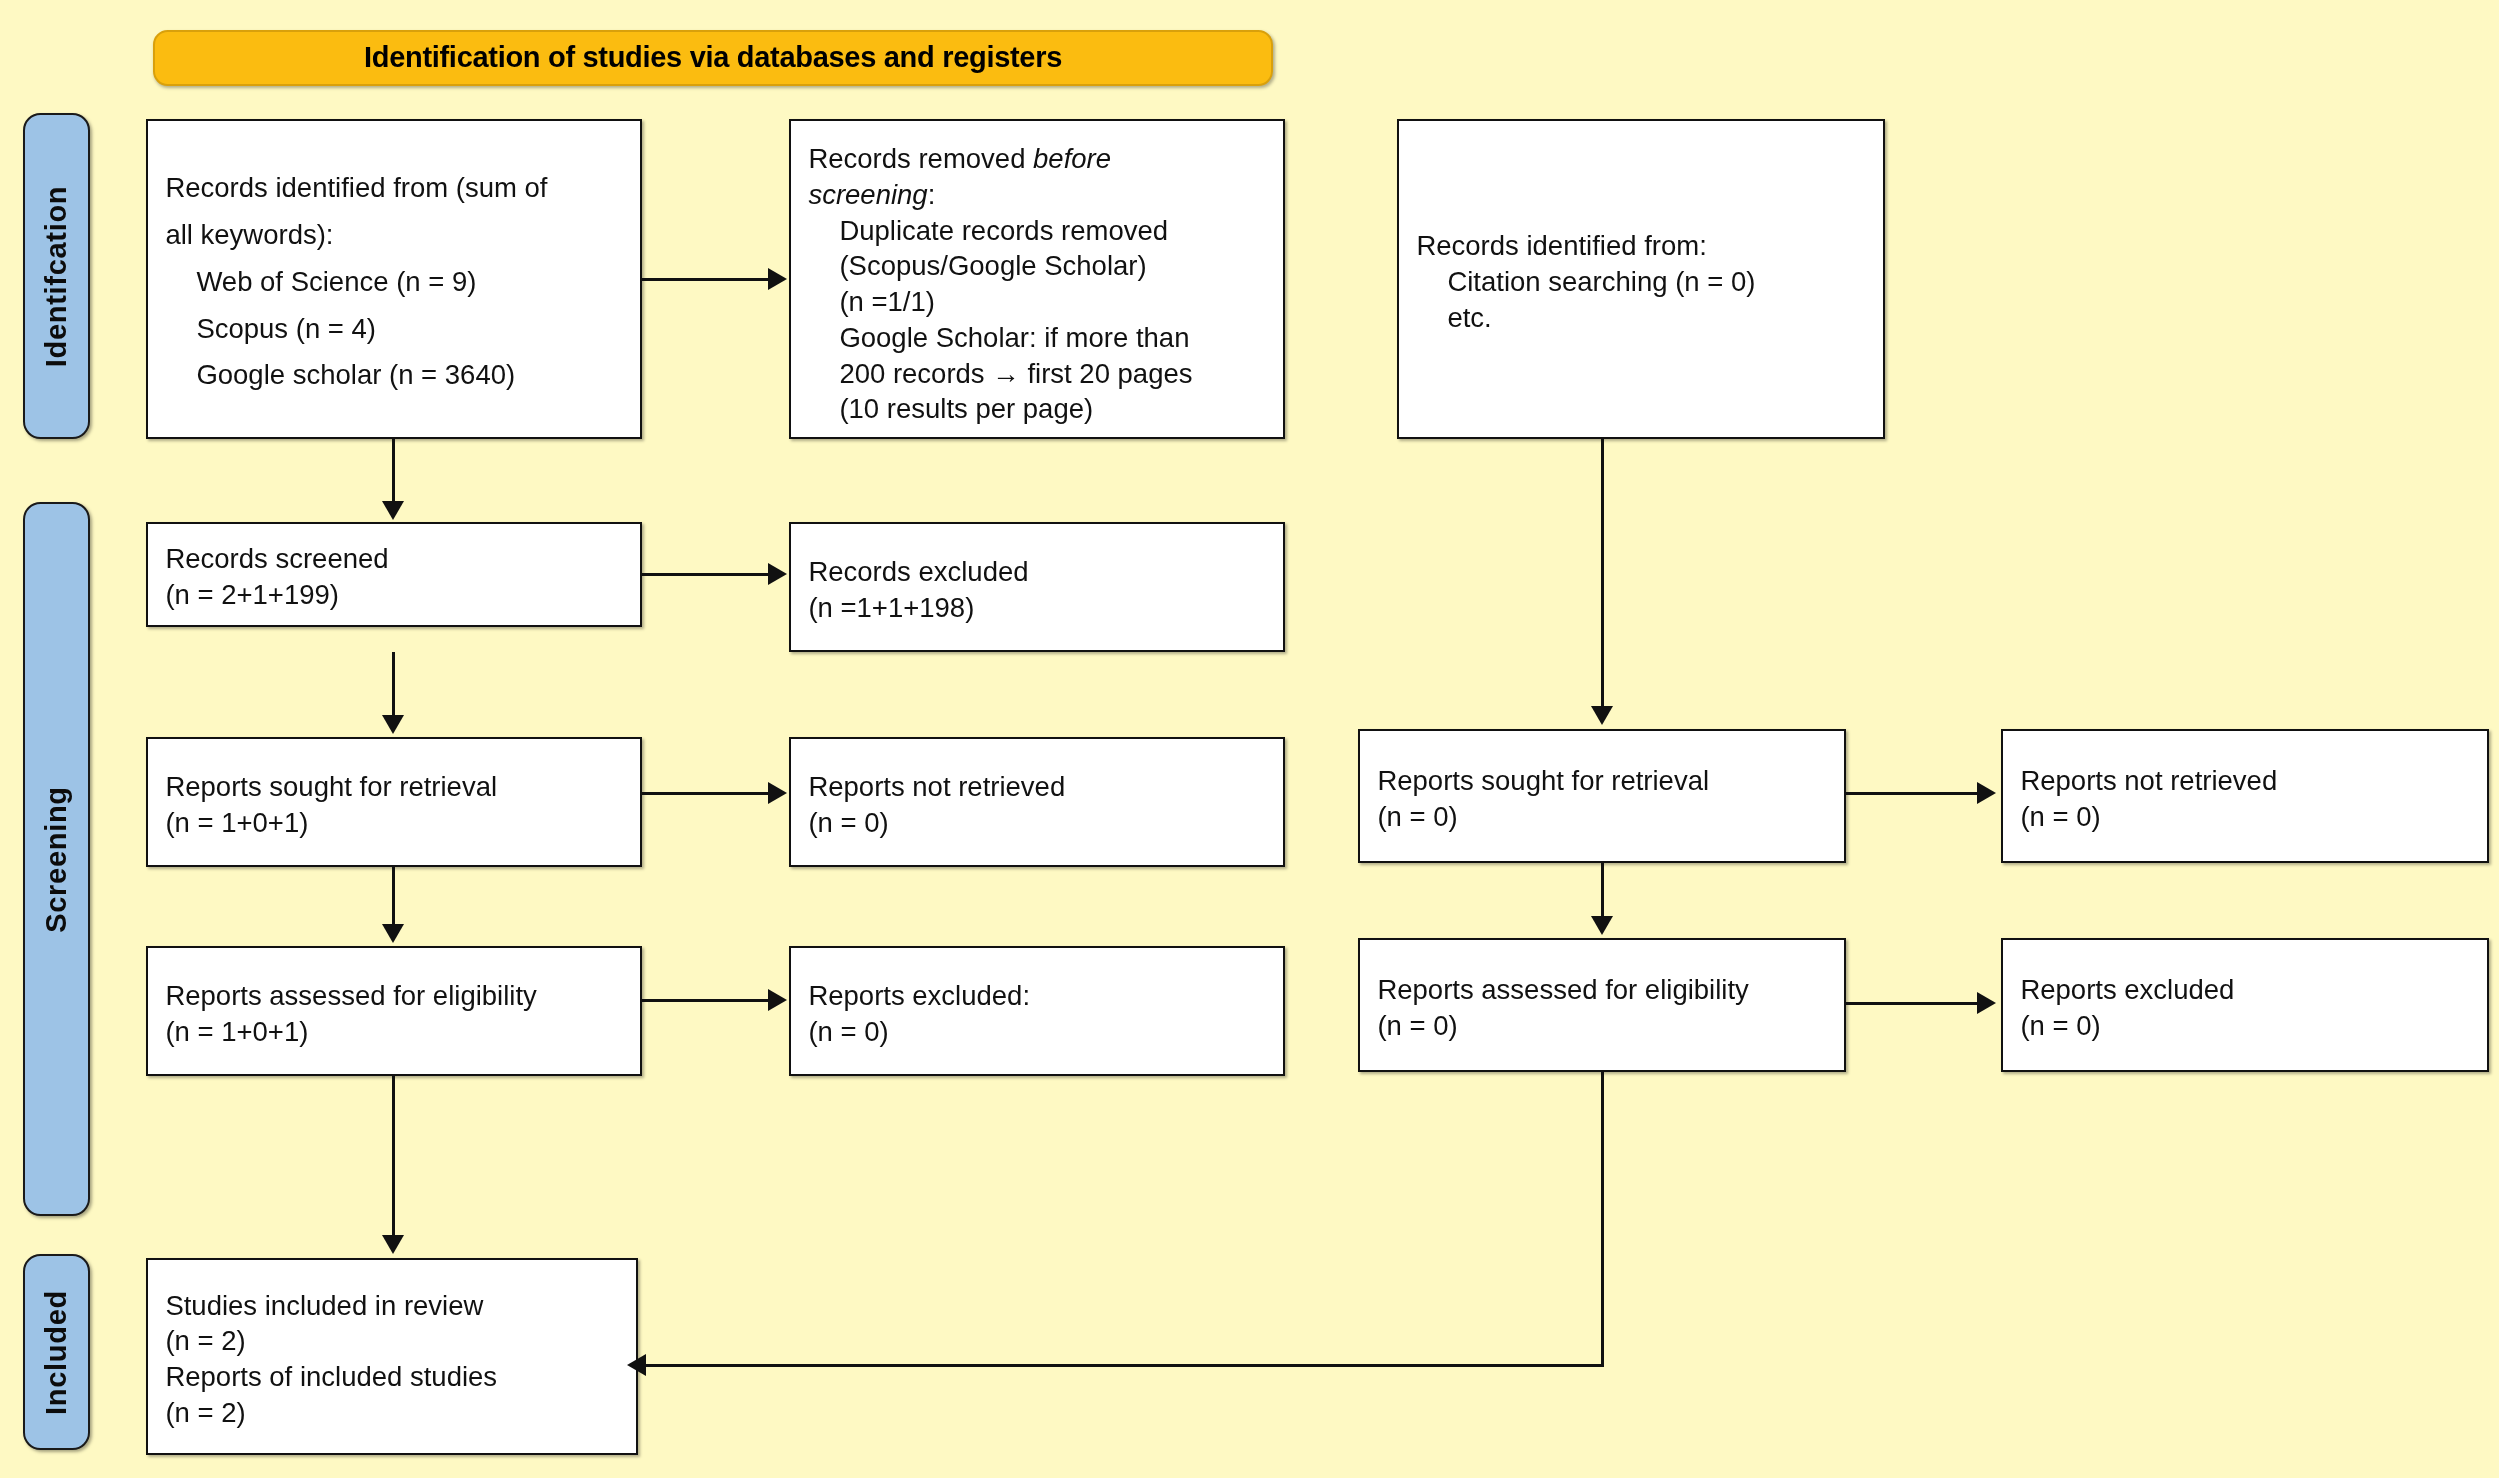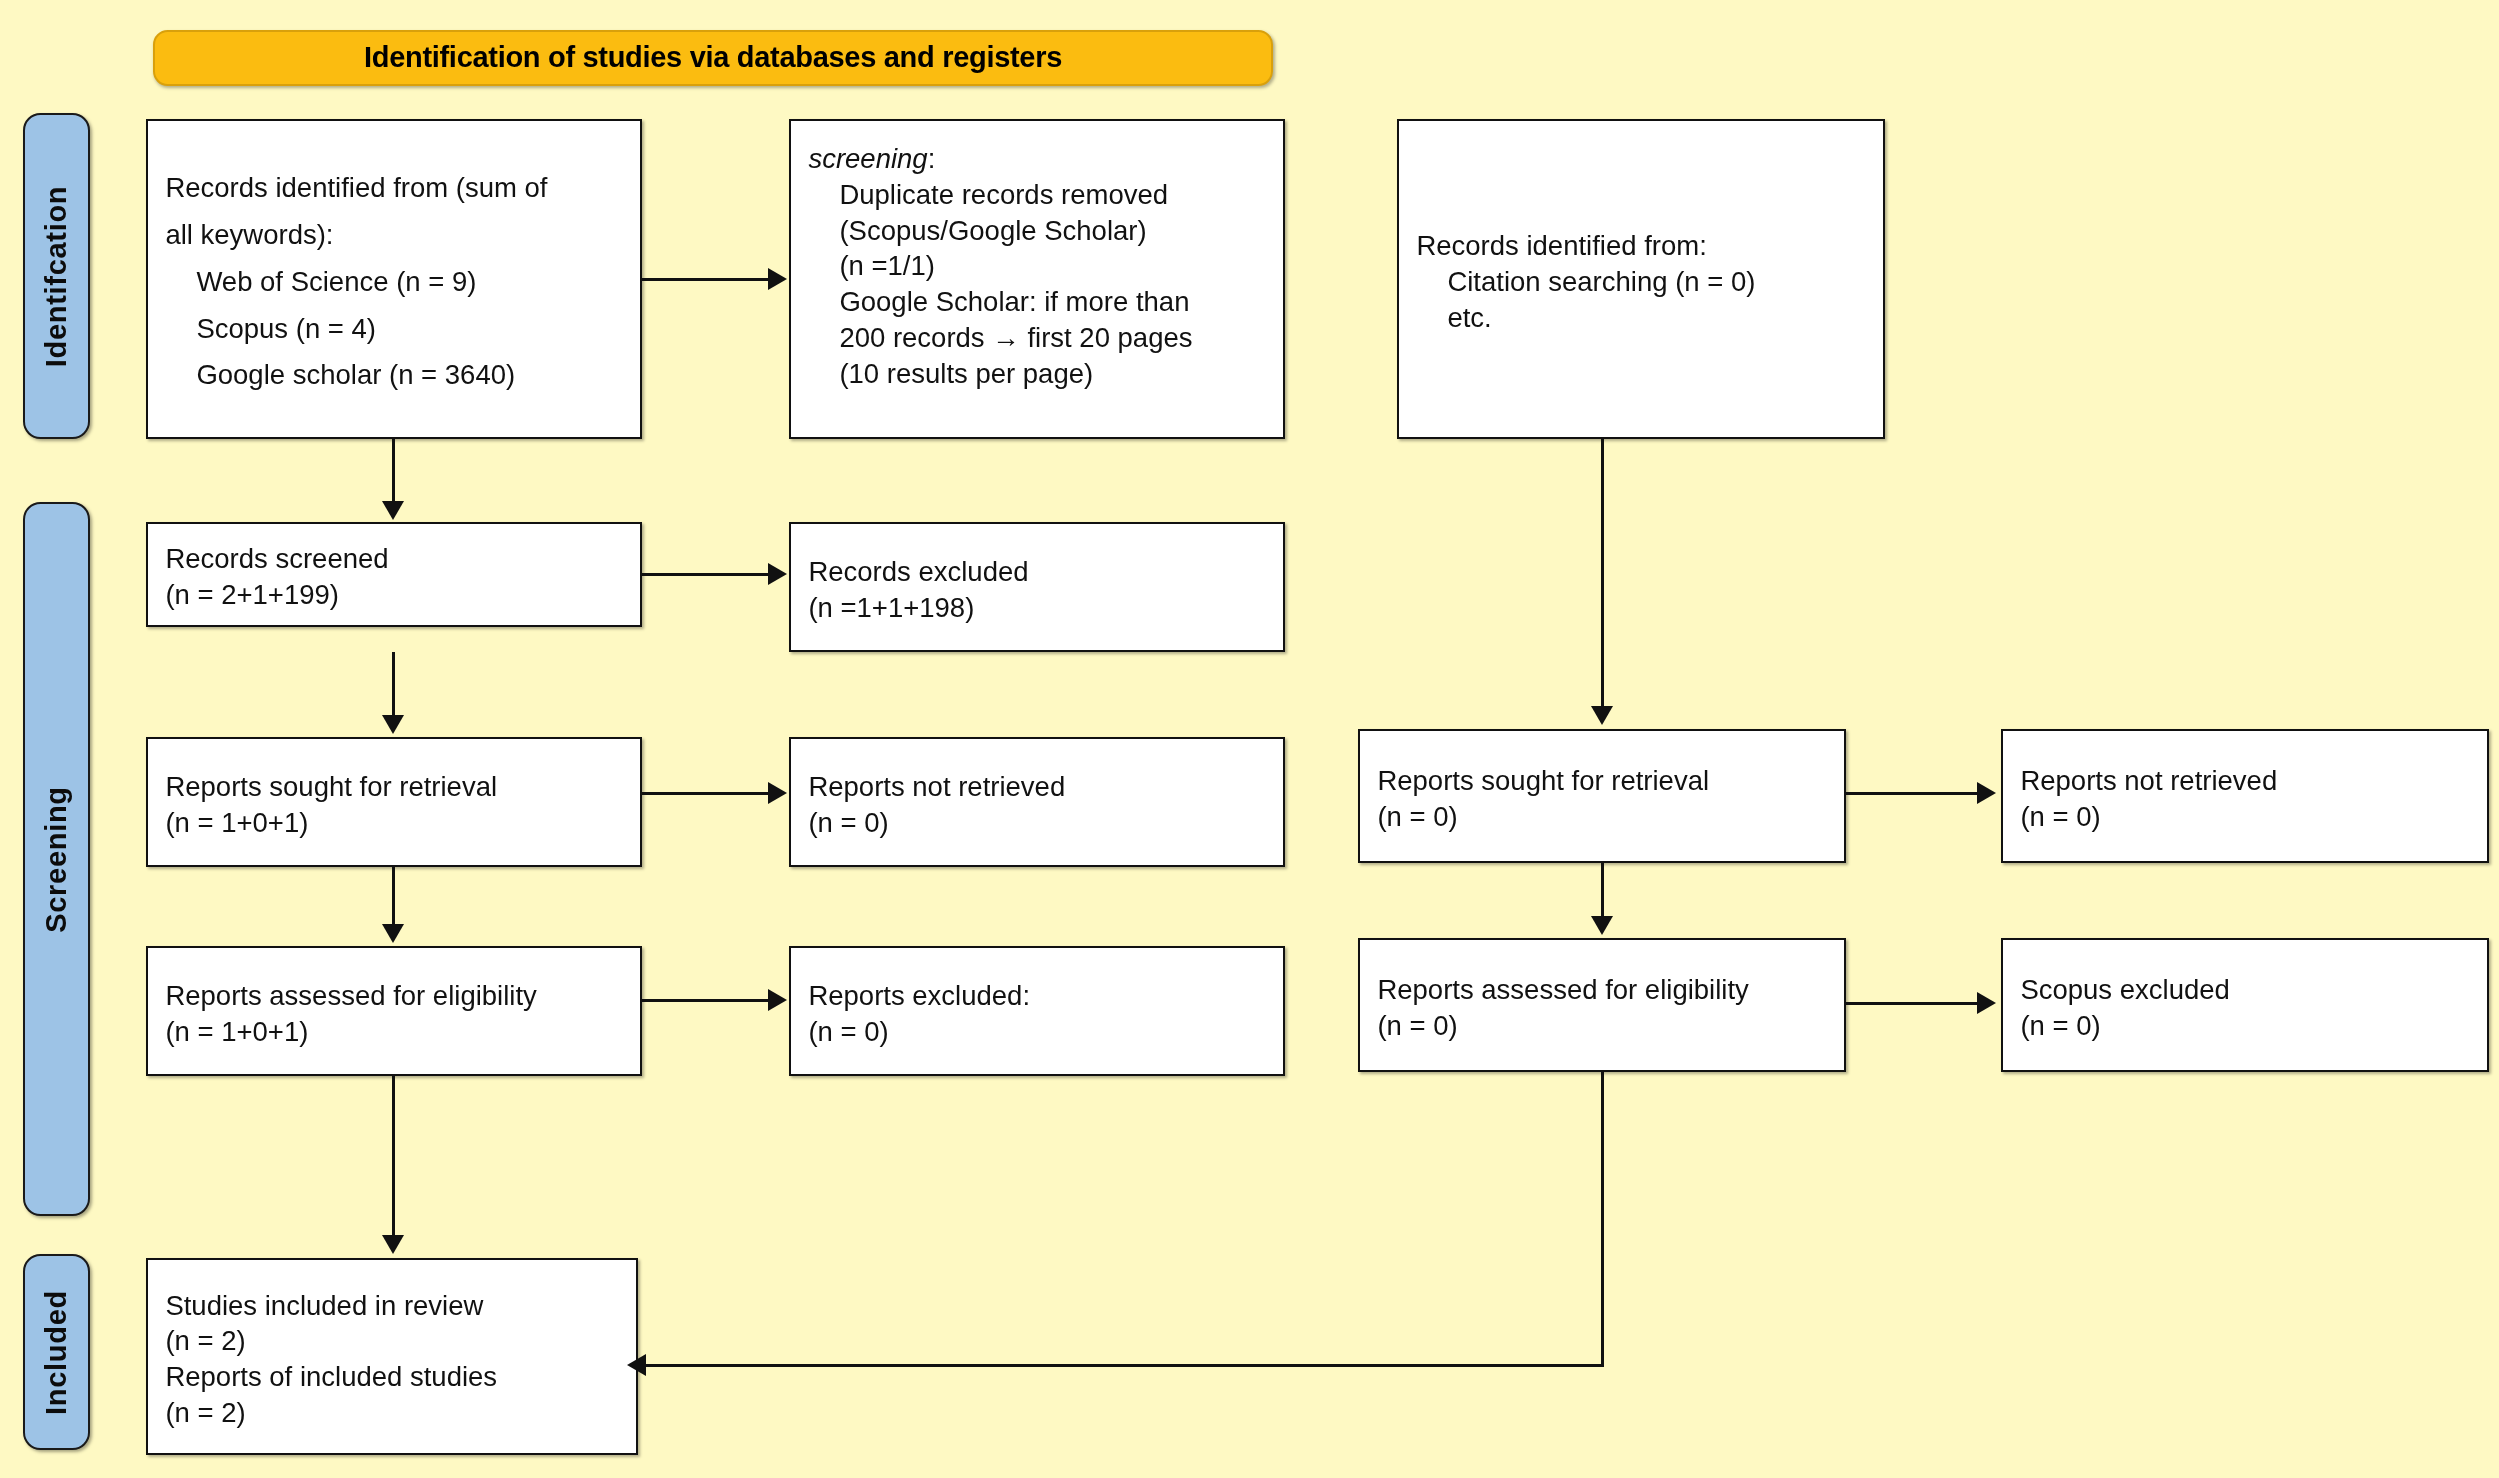--- a/index.html
+++ b/index.html
@@ -131,20 +131,21 @@
 
   <div class="box vcenter" style="left:146px; top:119px; width:496px; height:320px;gap:11px;">
     <span class="ln">Records identified from (sum of</span>
     <span class="ln">all keywords):</span>
     <span class="ln indent">Web of Science (n = 9)</span>
     <span class="ln indent">Scopus (n = 4)</span>
     <span class="ln indent">Google scholar (n = 3640)</span>
   </div>
 
   <div class="box" style="left:789px; top:119px; width:496px; height:320px; padding-top:20px;">
+    <span class="ln"><span>Records removed </span><span class="ital">before</span></span>
     <span class="ln"><span class="ital">screening</span><span>:</span></span>
     <span class="ln indent">Duplicate records removed</span>
     <span class="ln indent">(Scopus/Google Scholar)</span>
     <span class="ln indent">(n =1/1)</span>
     <span class="ln indent">Google Scholar: if more than</span>
     <span class="ln indent">200 records → first 20 pages</span>
     <span class="ln indent">(10 results per page)</span>
   </div>
 
   <div class="box vcenter" style="left:146px; top:522px; width:496px; height:105px;">
@@ -199,21 +200,21 @@
     <span class="ln">Reports not retrieved</span>
     <span class="ln">(n = 0)</span>
   </div>
 
   <div class="box vcenter" style="left:1358px; top:938px; width:488px; height:134px;">
     <span class="ln">Reports assessed for eligibility</span>
     <span class="ln">(n = 0)</span>
   </div>
 
   <div class="box vcenter" style="left:2001px; top:938px; width:488px; height:134px;">
-    <span class="ln">Scopus excluded</span>
+    <span class="ln">Reports excluded</span>
     <span class="ln">(n = 0)</span>
   </div>
 
   <div class="hline" style="left:642px; top:278px; width:127px;"></div>
   <div class="arrow-r" style="left:768px; top:268px;"></div>
 
   <div class="vline" style="left:392px; top:439px; height:63px;"></div>
   <div class="arrow-d" style="left:382px; top:501px;"></div>
 
   <div class="hline" style="left:642px; top:573px; width:127px;"></div>

